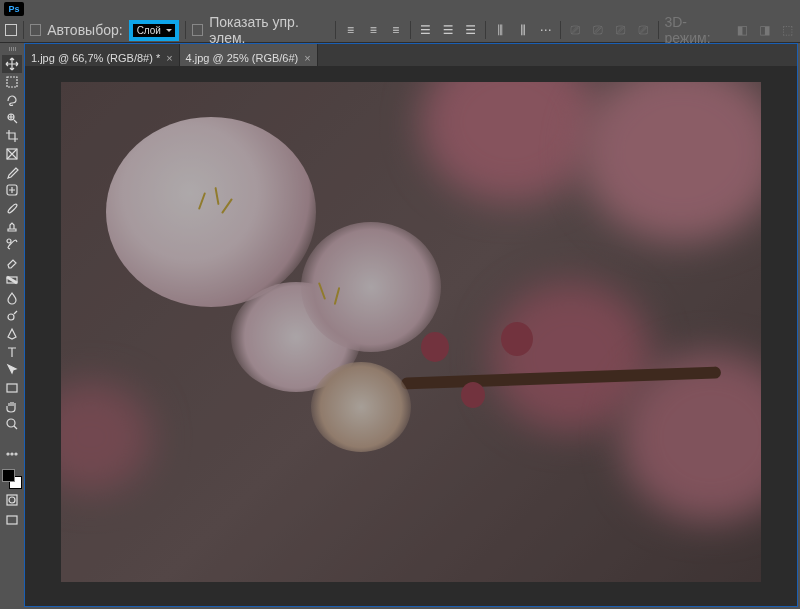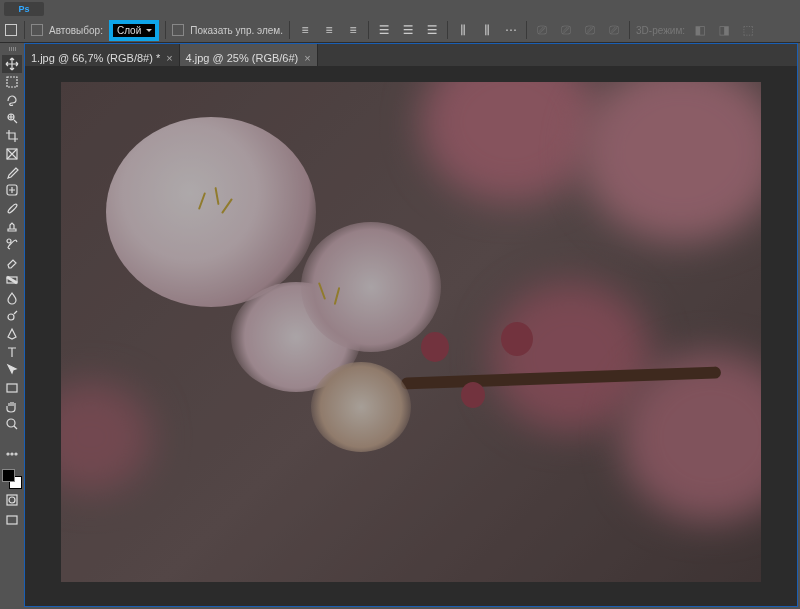--- a/index.html
+++ b/index.html
@@ -1,24 +1,24 @@
 <!DOCTYPE html>
 <html><head>
 <meta charset="utf-8">
 <style>
 *{box-sizing:border-box;margin:0;padding:0;font-family:Tahoma,Arial,sans-serif;font-size:11px;color:#ddd;user-select:none}
 body{background:#535353;width:800px;height:609px;overflow:hidden;position:relative}
 .menubar{height:18px;background:#535353;display:flex;align-items:center;padding-left:4px;gap:2px}
-.menubar .logo{width:40px;height:14px;background:#404040;color:#31a8ff;font-size:9px;font-weight:bold;display:flex;align-items:center;justify-content:center;border-radius:2px}
+.menubar .logo{width:20px;height:14px;background:#000000;color:#31a8ff;font-size:9px;font-weight:bold;display:flex;align-items:center;justify-content:center;border-radius:2px}
 .menubar .mi{padding:2px 6px;font-size:11px;cursor:default}
 .optbar{height:25px;background:#535353;border-bottom:1px solid #2c2c2c;display:flex;align-items:center;padding:0 4px;gap:6px}
 .optbar .mv{width:14px;height:14px;display:inline-block;position:relative}
 .optbar .mv::before{content:"";position:absolute;width:10px;height:10px;border:1px solid #ccc;left:1px;top:1px}
 .optbar .chk{width:12px;height:12px;border:1px solid #888;display:inline-block;vertical-align:middle}
-.optbar .lbl{font-size:10px;color:#ccc}
+.optbar .lbl{font-size:14px;color:#ccc}
 .optbar .sel{background:#000000;border:4px solid #0ea5e9;padding:1px 14px 1px 4px;font-size:10px;position:relative}
 .optbar .sel::after{content:"";position:absolute;right:3px;top:5px;border:3px solid transparent;border-top-color:#ccc}
 .optbar .sep{width:1px;height:18px;background:#3a3a3a}
 .optbar .ico{width:18px;height:18px;display:flex;align-items:center;justify-content:center;font-size:12px;color:#ccc}
 .optbar .dim{color:#777}
 .wa{position:absolute;left:24px;right:2px;top:43px;bottom:2px;border:1px solid #1a5fb4;background:#3f3f3f}
 .tabs{height:28px;background:#3a3a3a;display:flex;align-items:stretch;position:relative}
 .tab{display:flex;align-items:center;padding:0 6px;gap:6px;font-size:10px;color:#ccc;border-right:1px solid #2a2a2a}
 .tab.active{background:#535353}
 .tab .x{color:#aaa;font-size:11px;cursor:pointer}

